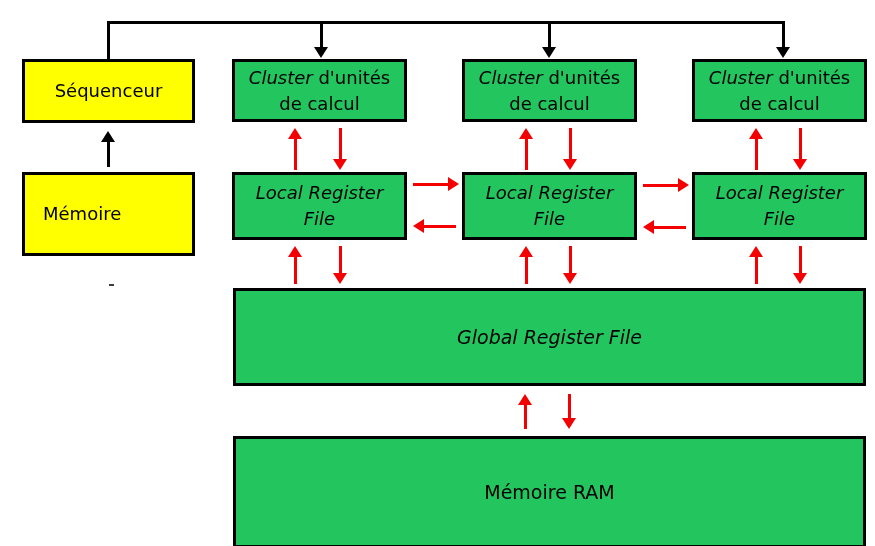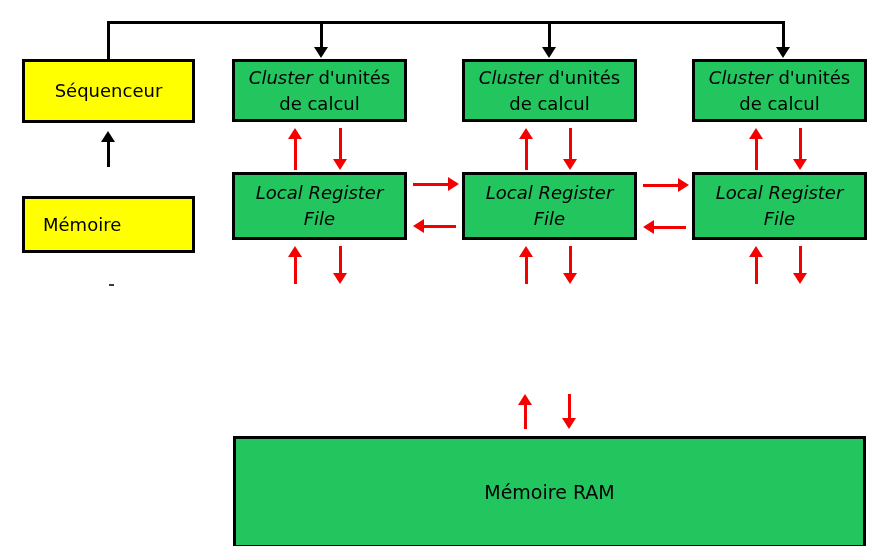--- a/index.html
+++ b/index.html
@@ -81,21 +81,21 @@
   <div class="va down black" style="left:314px; top:22px; height:36px;"></div>
   <div class="va down black" style="left:542px; top:22px; height:36px;"></div>
   <div class="va down black" style="left:776px; top:22px; height:36px;"></div>
 
   <div class="va up black" style="left:101px; top:131px; height:36px;"></div>
 
   <div class="box yellow" style="left:22px; top:59px; width:173px; height:64px;">
     <span>Séquenceur</span>
   </div>
 
-  <div class="box yellow leftalign" style="left:22px; top:172px; width:173px; height:57px;margin-top:24px;">
+  <div class="box yellow leftalign" style="left:22px; top:172px; width:173px; height:84px;">
     <span><span>Mémoire</span><br></span>
   </div>
 
   <div class="box" style="left:232px; top:59px; width:175px; height:63px;">
     <span><span class="it">Cluster</span><span> d'unités</span><br><span>de calcul</span></span>
   </div>
   <div class="box" style="left:462px; top:59px; width:175px; height:63px;">
     <span><span class="it">Cluster</span><span> d'unités</span><br><span>de calcul</span></span>
   </div>
   <div class="box" style="left:692px; top:59px; width:175px; height:63px;">
@@ -105,20 +105,23 @@
   <div class="box it" style="left:232px; top:172px; width:175px; height:68px;">
     <span><span>Local Register</span><br><span>File</span></span>
   </div>
   <div class="box it" style="left:462px; top:172px; width:175px; height:68px;">
     <span><span>Local Register</span><br><span>File</span></span>
   </div>
   <div class="box it" style="left:692px; top:172px; width:175px; height:68px;">
     <span><span>Local Register</span><br><span>File</span></span>
   </div>
 
+  <div class="box big it" style="left:233px; top:288px; width:633px; height:98px;">
+    <span>Global Register File</span>
+  </div>
 
   <div class="box big" style="left:233px; top:436px; width:633px; height:112px;">
     <span>Mémoire RAM</span>
   </div>
 
   <div class="va up red" style="left:288px; top:128px; height:42px;"></div>
   <div class="va down red" style="left:333px; top:128px; height:42px;"></div>
   <div class="va up red" style="left:519px; top:128px; height:42px;"></div>
   <div class="va down red" style="left:563px; top:128px; height:42px;"></div>
   <div class="va up red" style="left:749px; top:128px; height:42px;"></div>

